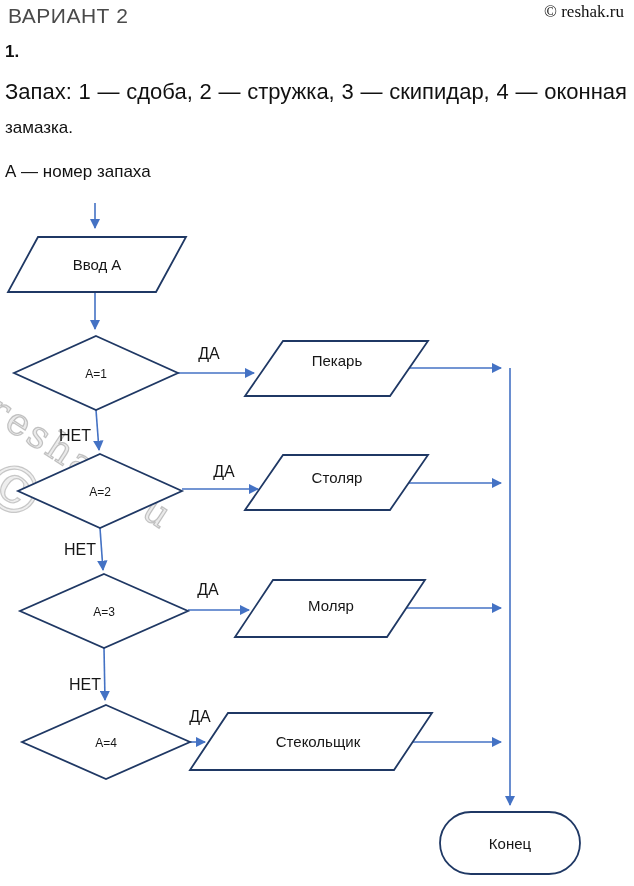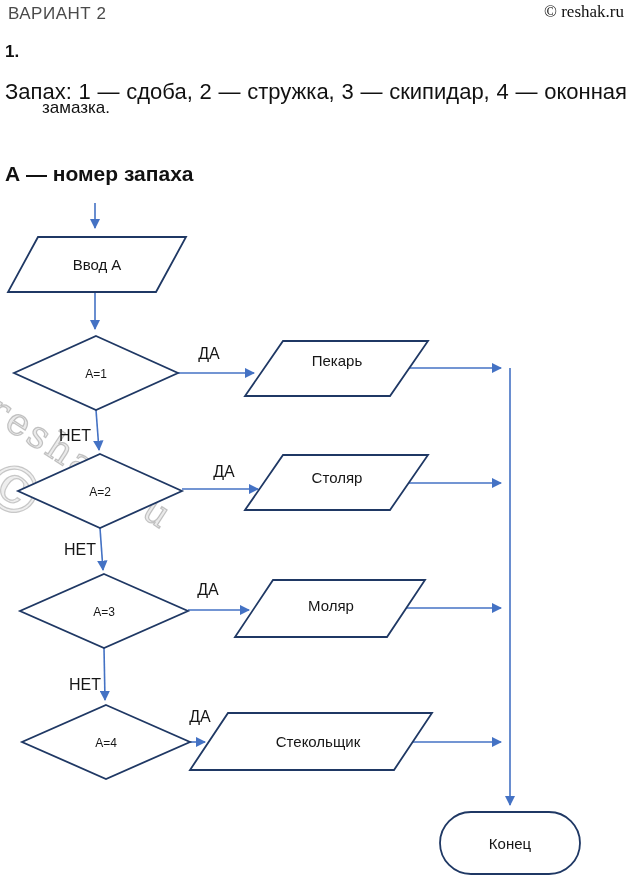--- a/index.html
+++ b/index.html
@@ -3,37 +3,37 @@
 <meta charset="utf-8">
 <style>
   * { margin:0; padding:0; box-sizing:border-box; }
   html,body { background:#ffffff; }
   body {
     width:634px; height:886px; position:relative; overflow:hidden;
     font-family:"Liberation Sans", sans-serif; color:#111;
   }
   .hdr-variant {
     position:absolute; left:8px; top:4px;
-    font-size:17px; color:#4a4a4a; letter-spacing:.5px;
+    font-size:21px; color:#4a4a4a; letter-spacing:.5px;
   }
   .hdr-copy {
     position:absolute; right:10px; top:2px;
     font-size:17px; color:#101010;
     font-family:"Liberation Serif", serif;
   }
   .problem-number {
     position:absolute; left:5px; top:42px;
     font-size:17px; font-weight:bold;
   }
   .task-line1 {
     position:absolute; left:5px; top:79px; width:622px;
     font-size:22px; text-align:justify; text-align-last:justify;
   }
-  .task-line2 { position:absolute; left:5px; top:98px; font-size:17px;margin-left:37px; }
-  .legend     { position:absolute; left:5px; top:162px; font-size:21px;font-weight:bold; }
+  .task-line2 { position:absolute; left:5px; top:118px; font-size:17px; }
+  .legend     { position:absolute; left:5px; top:162px; font-size:17px; }
 
   .watermark-text {
     position:absolute; left:4px; top:386px;
     transform:rotate(33deg); transform-origin:left top;
     font-size:38px; letter-spacing:3px;
     font-family:"DejaVu Serif", serif;
     color:rgba(140,140,140,0.18);
     -webkit-text-stroke:1.2px rgba(130,130,130,0.45);
     pointer-events:none; user-select:none;
   }

